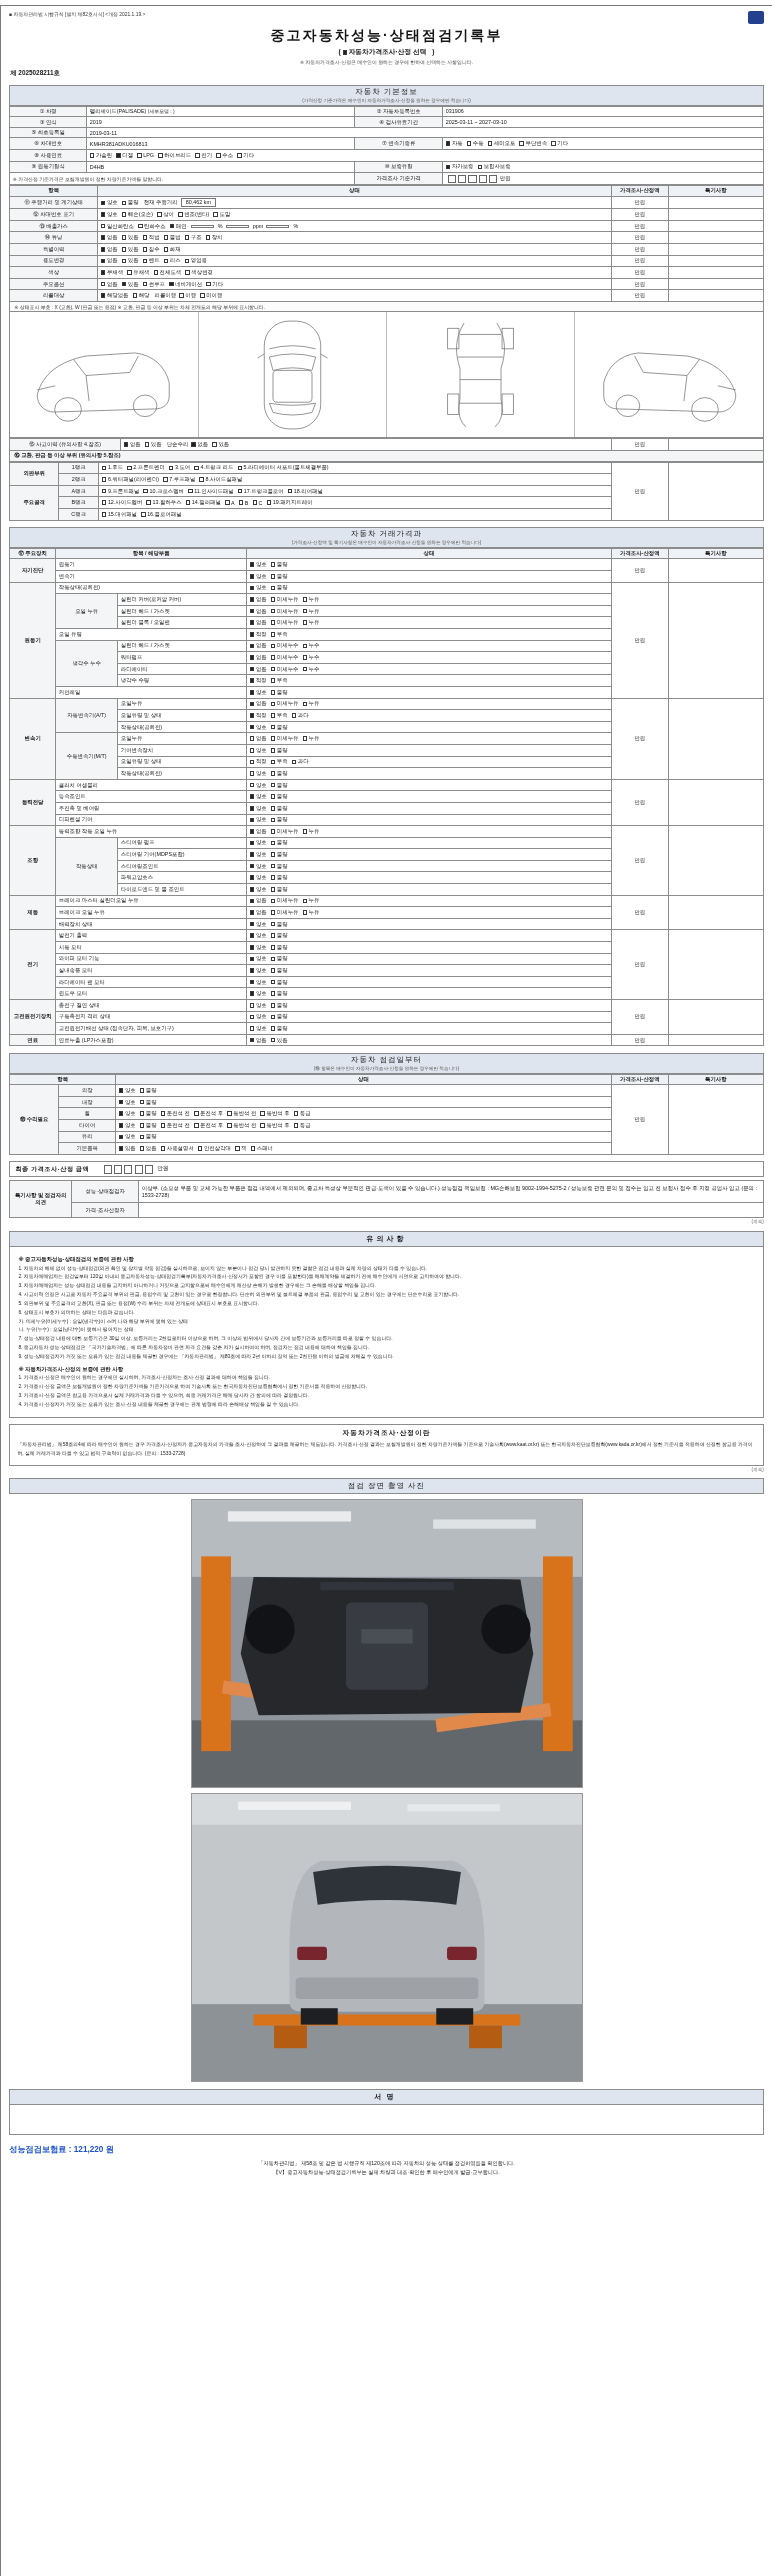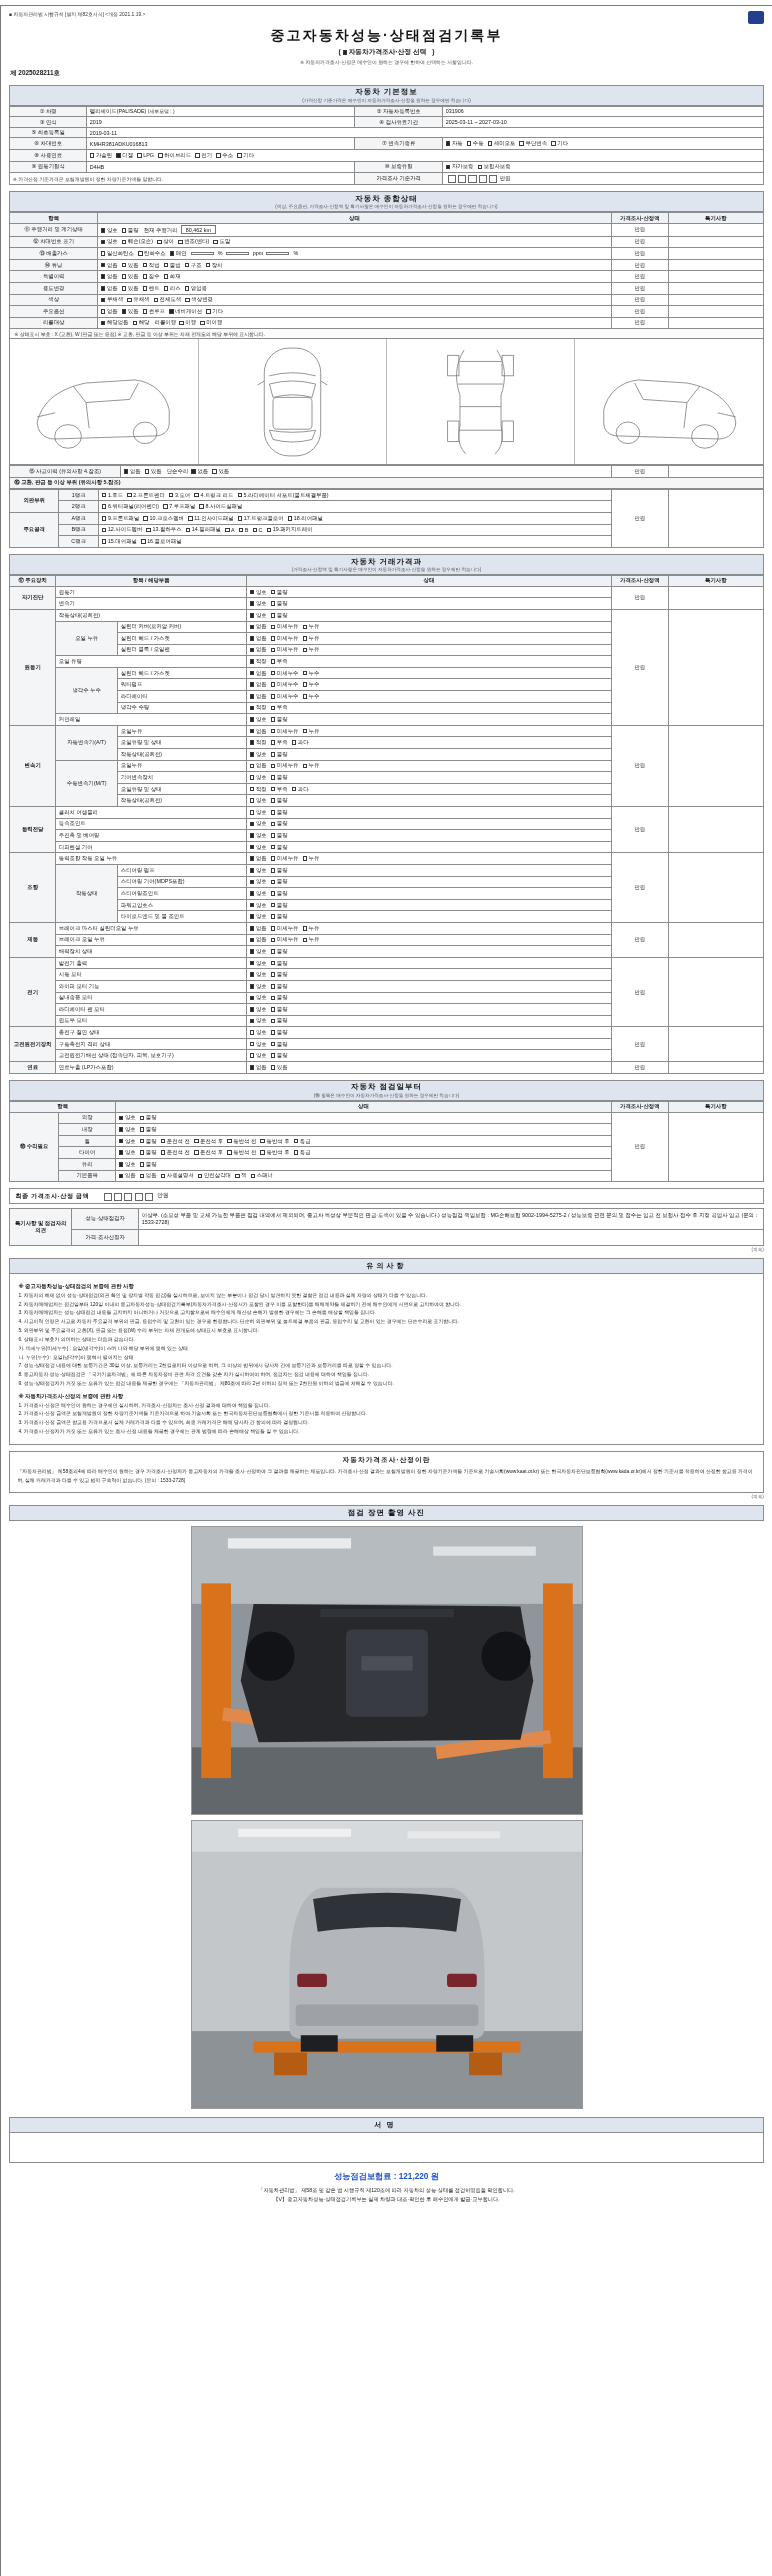--- a/index.html
+++ b/index.html
@@ -11,21 +11,21 @@
 .badge{width:15.5px;height:12.4px;background:#23408e;border-radius:2.1px;display:inline-block;}
 .doc-title{text-align:center;font-size:14px;font-weight:bold;letter-spacing:2.1px;margin-top:3.1px;}
 .doc-opt{text-align:center;font-size:6.7px;font-weight:bold;margin-top:2.6px;}
 .doc-opt .ck{font-size:6.7px;font-weight:bold;}
 .doc-note{text-align:center;font-size:4.9px;color:#444;margin-top:1.5px;}
 .doc-no{font-size:6.4px;font-weight:bold;margin:4.6px 0 1px 1px;}
 table{border-collapse:collapse;width:100%;table-layout:fixed;}
 td,th{border:0.5px solid #8c8c8c;padding:1.3px 2.6px;font-size:5.4px;vertical-align:middle;word-break:break-all;text-align:left;}
 th{background:#eef1f5;text-align:center;font-weight:bold;}
 .secbar{background:#dfe5ee;border:0.5px solid #8c8c8c;text-align:center;padding:1.5px 0 2.1px;margin-top:6.2px;}
-.secbar .t{font-size:7.5px;font-weight:bold;letter-spacing:1px;display:block;}
+.secbar .t{font-size:7.5px;font-weight:normal;letter-spacing:1px;display:block;}
 .secbar .n{font-size:4.6px;color:#555;display:block;margin-top:0.5px;}
 .lblc{background:#f4f5f7;text-align:center;}
 .catc{font-weight:bold;}
 .price{text-align:center;color:#333;}
 .notec{background:#fff;}
 .st{background:#fff;}
 .ck{display:inline-flex;align-items:center;margin:0.5px 4.1px 0.5px 0;white-space:nowrap;font-size:5.4px;vertical-align:middle;}
 .ck .bx{width:4.6px;height:4.6px;border:0.6px solid #3a3a3a;margin-right:1.5px;background:#fff;flex:none;display:inline-block;}
 .ck.on .bx{background:#222;}
 .tx{margin:0 3.1px 0 1px;font-size:5.4px;}
@@ -45,21 +45,21 @@
 .nsec{font-size:5.4px;font-weight:bold;margin:4.1px 0 1.5px;}
 .nline{font-size:4.9px;line-height:1.8;color:#222;}
 .about-box{border:0.5px solid #8c8c8c;margin-top:6.2px;padding:4.1px 7.2px 6.2px;}
 .about-title{text-align:center;font-weight:bold;font-size:6.7px;letter-spacing:1px;margin-bottom:3.1px;}
 .about-body{font-size:4.9px;line-height:1.8;color:#222;}
 .cont{font-size:4.6px;color:#666;text-align:right;margin-top:1px;}
 .photo{display:block;margin:5.2px auto 0;border:0.5px solid #999;}
 .signbox{border:0.5px solid #8c8c8c;margin-top:7.2px;}
 .signhead{background:#dfe5ee;border-bottom:0.5px solid #8c8c8c;text-align:center;font-weight:bold;font-size:7px;letter-spacing:5.2px;padding:2.1px 0;}
 .signarea{height:29px;}
-.fee{color:#1d52c9;font-weight:bold;font-size:8.2px;text-align:center;margin:8.2px 0 4.1px;}
+.fee{color:#1d52c9;font-weight:bold;font-size:8.2px;text-align:left;margin:8.2px 0 4.1px;}
 .foot{font-size:5.2px;text-align:center;color:#222;line-height:1.8;}
 svg{display:block;}
 </style>
 </head>
 <body>
 
 <div class="sheet">
 
   <div class="tophdr">
     <span class="tiny">■ 자동차관리법 시행규칙 [별지 제82호서식] &lt;개정 2021.1.19.&gt;</span>
@@ -170,24 +170,20 @@
       <td colspan="2" class="tiny">※ 가격산정 기준가격은 보험개발원이 정한 차량기준가액을 말합니다.</td>
       <td class="lblc">가격조사 기준가격</td>
       <td>
         <span><span class="digit"></span><span class="digit"></span><span class="digit"></span><span class="digit"></span><span class="digit"></span></span>
         <span class="tx">만원</span>
       </td>
     </tr>
   </tbody>
     </table>
 
-  <div class="secbar">
-    <span class="t">자동차 종합상태</span>
-    <span class="n">(색상, 주요옵션, 가격조사·산정액 및 특기사항은 매수인이 자동차가격조사·산정을 원하는 경우에만 적습니다)</span>
-  </div>
   <table>
     <colgroup>
         <col style="width:88px">
         <col>
         <col style="width:57px">
         <col style="width:95px">
       </colgroup>
     <tbody>
         <tr>
       <th>항목</th>

